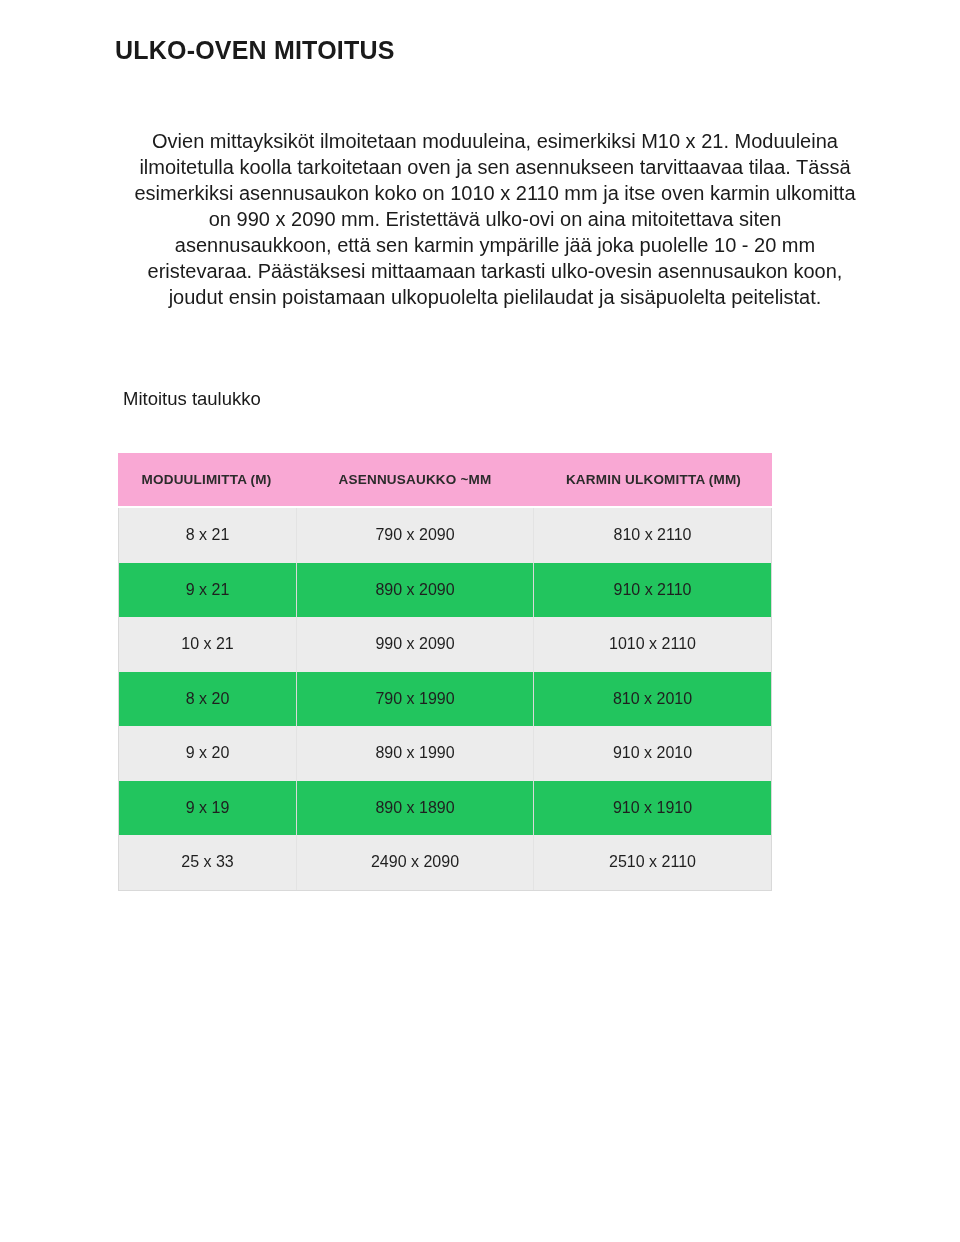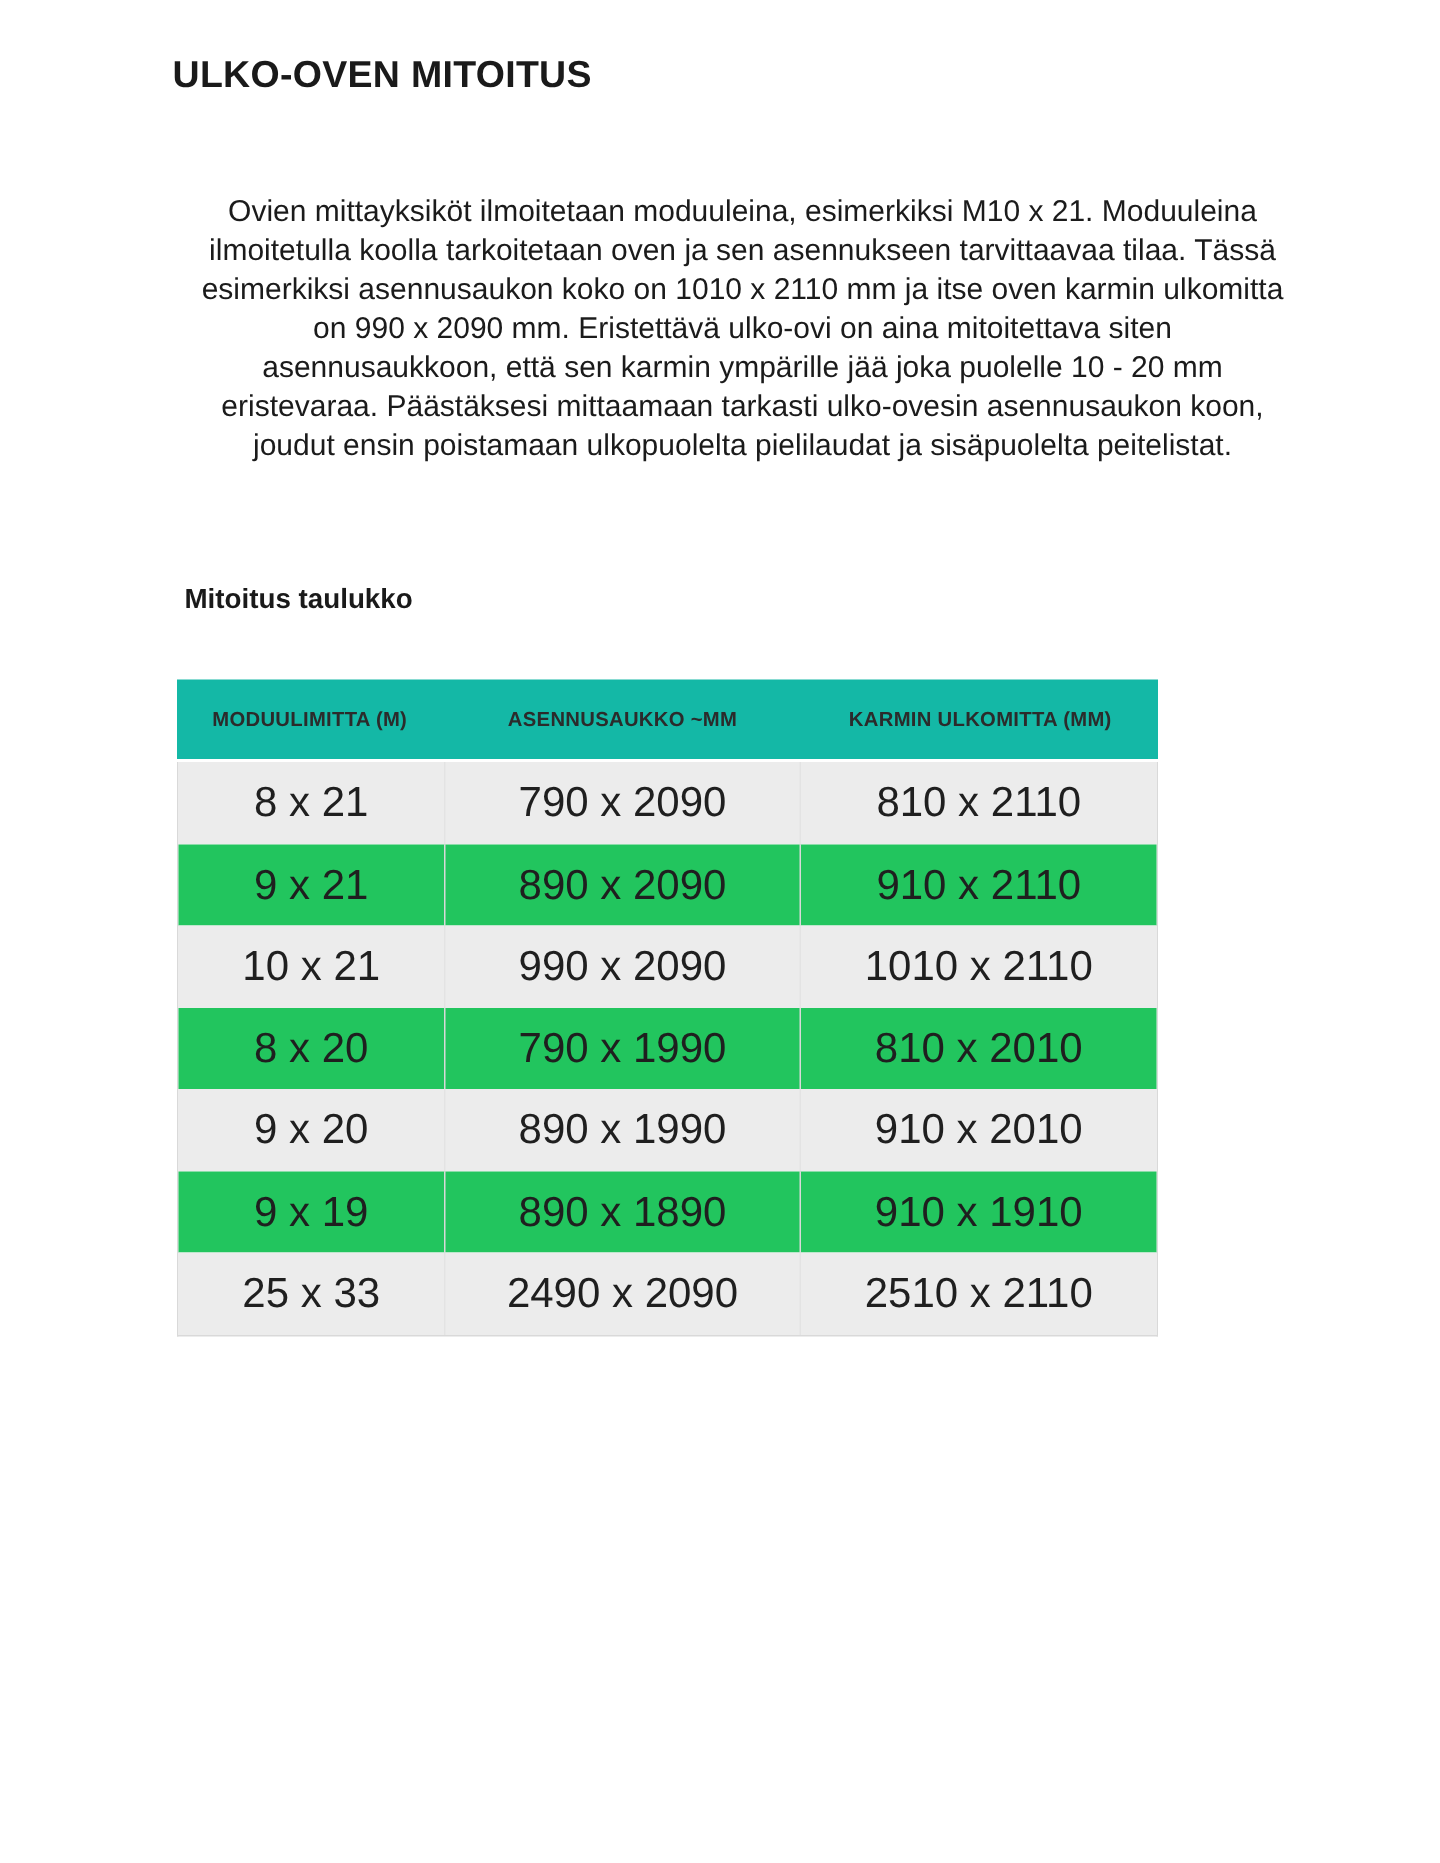--- a/index.html
+++ b/index.html
@@ -32,33 +32,33 @@
     font-size: 20px;
     line-height: 26px;
     white-space: pre-line;
     color: #1b1b1b;
   }
   .table-heading {
     position: absolute;
     left: 123px;
     top: 388px;
     font-size: 18.5px;
-    font-weight: 700;
+    font-weight: 400;
     color: #1a1a1a;
   }
   .sizing-table {
     position: absolute;
     left: 118px;
     top: 453px;
     width: 654px;
   }
   .thead {
     display: flex;
     height: 55px;
-    background: #14b8a6;
+    background: #f9a8d4;
     border-bottom: 2px solid #ffffff;
   }
   .th {
     display: flex;
     align-items: center;
     justify-content: center;
     font-size: 13.5px;
     font-weight: 700;
     color: #2b2b2b;
     letter-spacing: 0.2px;
@@ -70,21 +70,21 @@
   .row {
     display: flex;
     height: 54.5px;
     background: #22c55e;
   }
   .row:nth-child(odd) { background: #ECECEC; }
   .cell {
     display: flex;
     align-items: center;
     justify-content: center;
-    font-size: 28px;
+    font-size: 16px;
     color: #1f1f1f;
   }
   .cell + .cell { border-left: 1px solid #D9D9D9; }
   .row:nth-child(odd) .cell + .cell { border-left-color: #E3E3E3; }
   .c1 { width: 177px; }
   .c2 { width: 237px; }
   .c3 { width: 240px; }
   .tbody .c3 { width: 238px; } 
 </style>
 </head>

